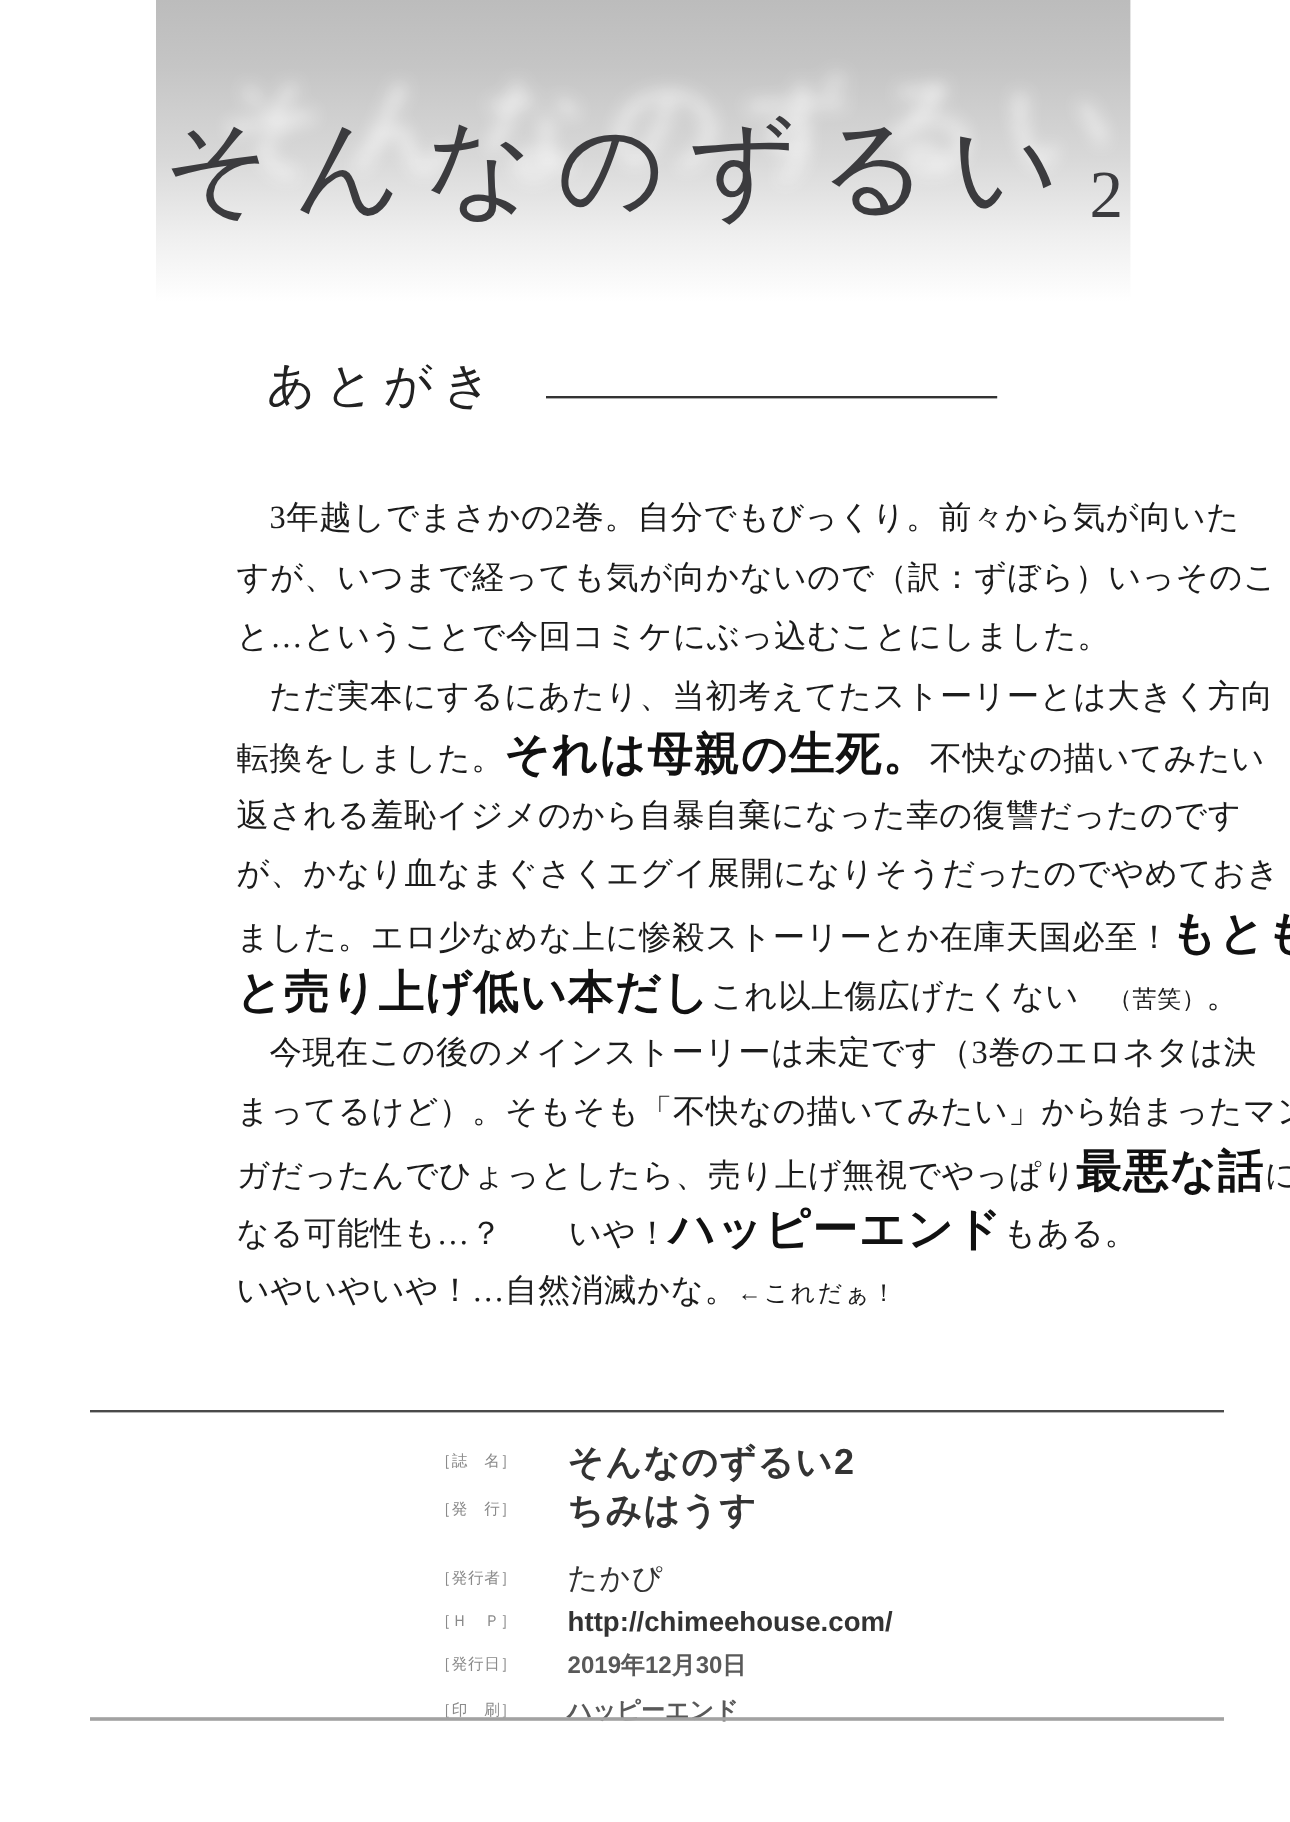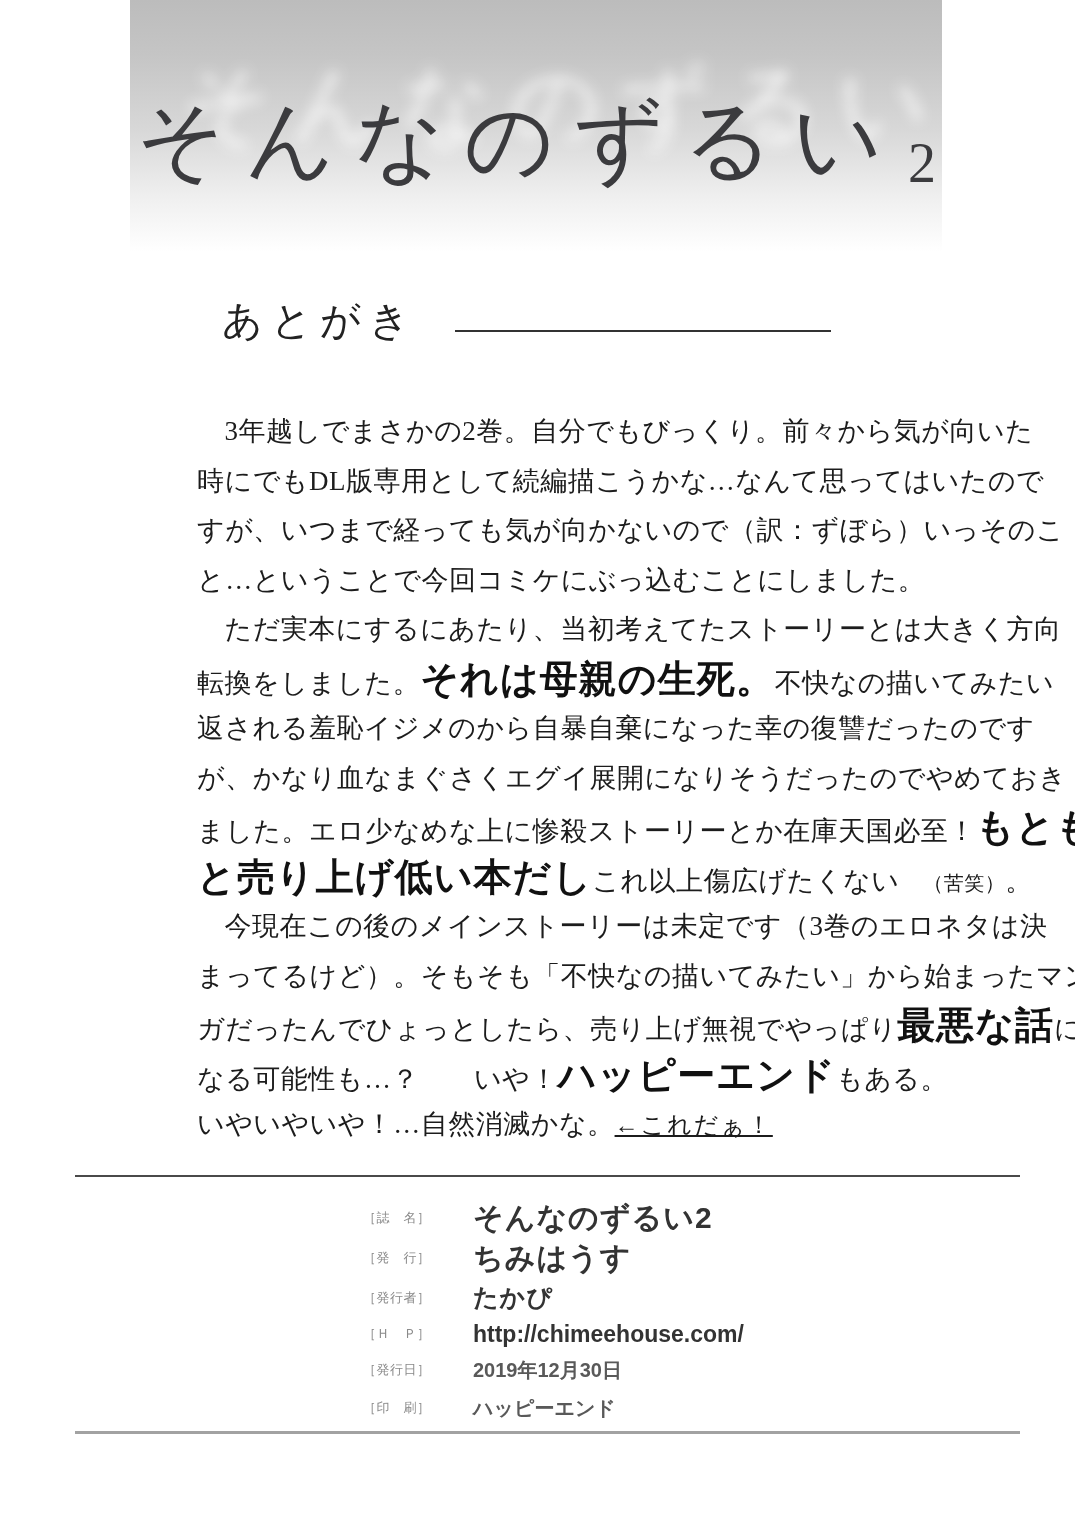--- a/index.html
+++ b/index.html
@@ -38,57 +38,56 @@
   .body-line{
     height:49.5px;line-height:49.5px;font-size:27px;white-space:nowrap;
     letter-spacing:0.5px;color:#1c1c1c;
   }
   .sg-n{}
   .sg-b{
     font-family:"Liberation Sans","DejaVu Sans",sans-serif;
     font-weight:700;font-size:38px;letter-spacing:1px;color:#111;
   }
   .sg-sm{font-size:20px;margin-left:24px;}
-  .sg-hand{font-size:24px;letter-spacing:2px;text-decoration:underline;}
+  .sg-hand{font-size:20px;letter-spacing:2px;}
   
   .divider-top{
     position:absolute;left:75px;top:1175px;width:945px;height:2px;background:#4a4a4a;
   }
   .divider-bottom{
     position:absolute;left:75px;top:1431px;width:945px;height:3px;background:#a2a2a2;
   }
   
   .colophon{
     position:absolute;left:363px;top:1198px;
     font-family:"Liberation Sans","DejaVu Sans",sans-serif;
   }
   .c-row{display:flex;align-items:center;}
   .c-label{
     color:#8a8a8a;font-size:13px;letter-spacing:0.5px;width:96px;flex:none;
   }
   .c-value{margin-left:14px;white-space:nowrap;}
   .row-xl{height:40px;}  .row-xl .c-value{font-weight:800;font-size:30px;color:#333;letter-spacing:1px;}
-  .row-lg{height:39px;}  .row-lg .c-value{font-weight:700;font-size:25px;color:#333;letter-spacing:1px;}
+  .row-lg{height:39px;margin-top:17px;}  .row-lg .c-value{font-weight:400;font-size:25px;color:#333;letter-spacing:1px;}
   .row-md{height:34px;}  .row-md .c-value{font-weight:700;font-size:23px;color:#333;}
   .row-rg{height:38px;}  .row-rg .c-value{font-weight:700;font-size:20px;color:#595959;}
 </style>
 </head>
 <body>
 
 <div class="title-block">
   <div class="title-line title-ghost"><span>そんなのずるい</span><span class="vol">2</span></div>
   <div class="title-line"><span>そんなのずるい</span><span class="vol">2</span></div>
 </div>
 
 <h2 class="heading">あとがき</h2>
 <div class="heading-rule"></div>
 
 <div class="body-text" id="bodyText">
     <div class="body-line"><span class="sg-n">　3年越しでまさかの2巻。自分でもびっくり。前々から気が向いた</span></div>
-    <div class="body-line"><span class="sg-n">時にでもDL版専用として続編描こうかな…なんて思ってはいたので</span></div>
     <div class="body-line"><span class="sg-n">すが、いつまで経っても気が向かないので（訳：ずぼら）いっそのこ</span></div>
     <div class="body-line"><span class="sg-n">と…ということで今回コミケにぶっ込むことにしました。</span></div>
     <div class="body-line"><span class="sg-n">　ただ実本にするにあたり、当初考えてたストーリーとは大きく方向</span></div>
     <div class="body-line"><span class="sg-n">転換をしました。</span><span class="sg-b">それは母親の生死。</span><span class="sg-n">不快なの描いてみたい</span></div>
     <div class="body-line"><span class="sg-n">返される羞恥イジメのから自暴自棄になった幸の復讐だったのです</span></div>
     <div class="body-line"><span class="sg-n">が、かなり血なまぐさくエグイ展開になりそうだったのでやめておき</span></div>
     <div class="body-line"><span class="sg-n">ました。エロ少なめな上に惨殺ストーリーとか在庫天国必至！</span><span class="sg-b">もとも</span></div>
     <div class="body-line"><span class="sg-b">と売り上げ低い本だし</span><span class="sg-n">これ以上傷広げたくない</span><span class="sg-sm">（苦笑）</span><span class="sg-n">。</span></div>
     <div class="body-line"><span class="sg-n">　今現在この後のメインストーリーは未定です（3巻のエロネタは決</span></div>
     <div class="body-line"><span class="sg-n">まってるけど）。そもそも「不快なの描いてみたい」から始まったマン</span></div>

